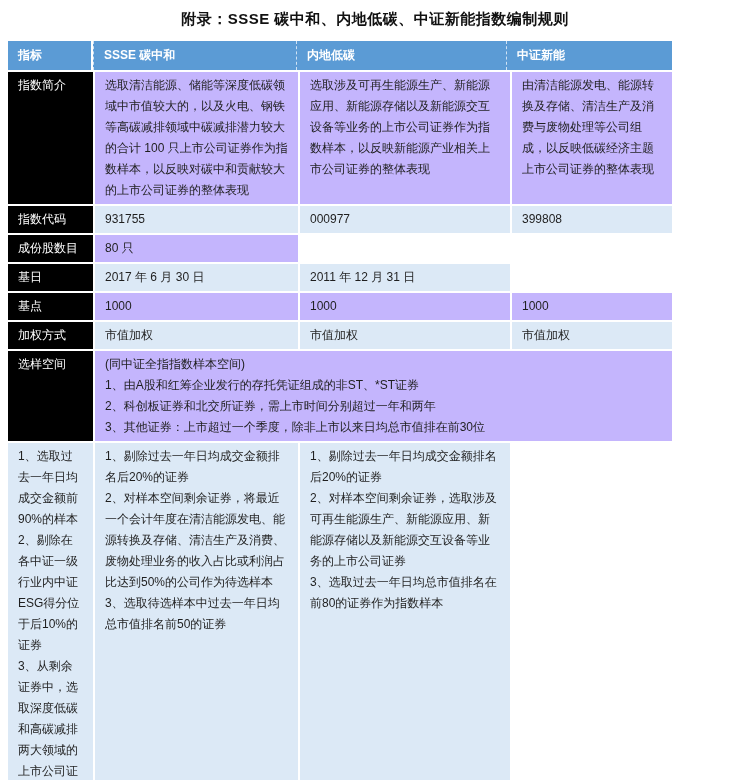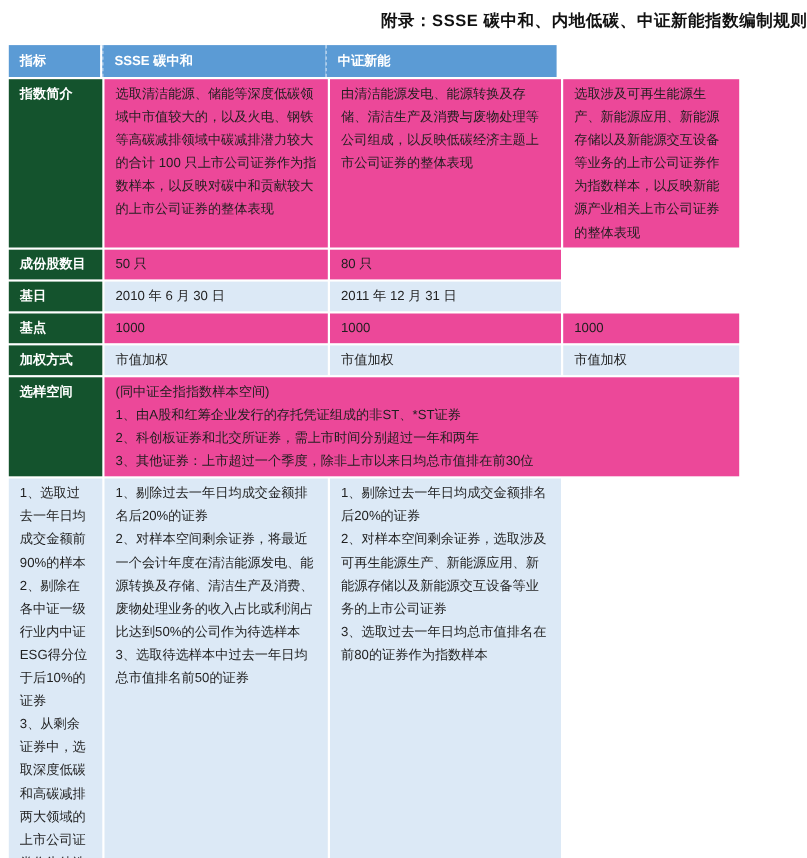--- a/index.html
+++ b/index.html
@@ -4,21 +4,21 @@
 <style>
   * { margin: 0; padding: 0; box-sizing: border-box; }
   html, body {
     width: 734px; height: 780px;
     background: #ffffff;
     overflow: hidden;
     font-family: "Liberation Sans", "DejaVu Sans", sans-serif;
   }
   .page-title {
     margin-top: 10px;
-    text-align: right;
+    text-align: center;
     font-size: 15px;
     font-weight: bold;
     color: #111111;
     letter-spacing: 0.5px;
     padding-left: 16px;
   }
   .tbl {
     width: 664px;
     margin: 12px 0 16px 8px;
   }
@@ -42,62 +42,68 @@
   .row.header .cell {
     background: #5b9bd5;
     color: #ffffff;
     font-weight: bold;
     padding-top: 4px;
     padding-bottom: 4px;
   }
   .row.header .cell + .cell { border-left: 1px dashed #cfe2f4; }
   .row.header .cell:first-child { border-right: 2px solid #ffffff; }
   .cell.label {
-    background: #14532d;
+    background: #000000;
     color: #ffffff;
-    font-weight: bold;
+    font-weight: normal;
   }
-  .shade-a .cell.data { background: #ec4899; }
+  .shade-a .cell.data { background: #c4b5fd; }
   .shade-b .cell.data { background: #dce9f6; }
   .source-note {
     margin: 9px 0 0 8px;
     font-size: 12px;
     color: #000000;
   }
 </style>
 </head>
 <body>
 
 <div class="page-title">附录：SSSE 碳中和、内地低碳、中证新能指数编制规则</div>
 
 <div class="tbl">
 
   <div class="row header">
     <div class="cell">指标</div>
     <div class="cell">SSSE 碳中和</div>
+    <div class="cell">内地低碳</div>
     <div class="cell">中证新能</div>
   </div>
 
   <div class="row shade-a">
     <div class="cell label">指数简介</div>
     <div class="cell data">选取清洁能源、储能等深度低碳领域中市值较大的，以及火电、钢铁等高碳减排领域中碳减排潜力较大的合计 100 只上市公司证券作为指数样本，以反映对碳中和贡献较大的上市公司证券的整体表现</div>
+    <div class="cell data">选取涉及可再生能源生产、新能源应用、新能源存储以及新能源交互设备等业务的上市公司证券作为指数样本，以反映新能源产业相关上市公司证券的整体表现</div>
     <div class="cell data">由清洁能源发电、能源转换及存储、清洁生产及消费与废物处理等公司组成，以反映低碳经济主题上市公司证券的整体表现</div>
-    <div class="cell data">选取涉及可再生能源生产、新能源应用、新能源存储以及新能源交互设备等业务的上市公司证券作为指数样本，以反映新能源产业相关上市公司证券的整体表现</div>
   </div>
 
+  <div class="row shade-b">
+    <div class="cell label">指数代码</div>
+    <div class="cell data">931755</div>
+    <div class="cell data">000977</div>
+    <div class="cell data">399808</div>
+  </div>
 
   <div class="row shade-a">
     <div class="cell label">成份股数目</div>
-    <div class="cell data">50 只</div>
     <div class="cell data">80 只</div>
   </div>
 
   <div class="row shade-b">
     <div class="cell label">基日</div>
-    <div class="cell data">2010 年 6 月 30 日</div>
+    <div class="cell data">2017 年 6 月 30 日</div>
     <div class="cell data">2011 年 12 月 31 日</div>
   </div>
 
   <div class="row shade-a">
     <div class="cell label">基点</div>
     <div class="cell data">1000</div>
     <div class="cell data">1000</div>
     <div class="cell data">1000</div>
   </div>
 

